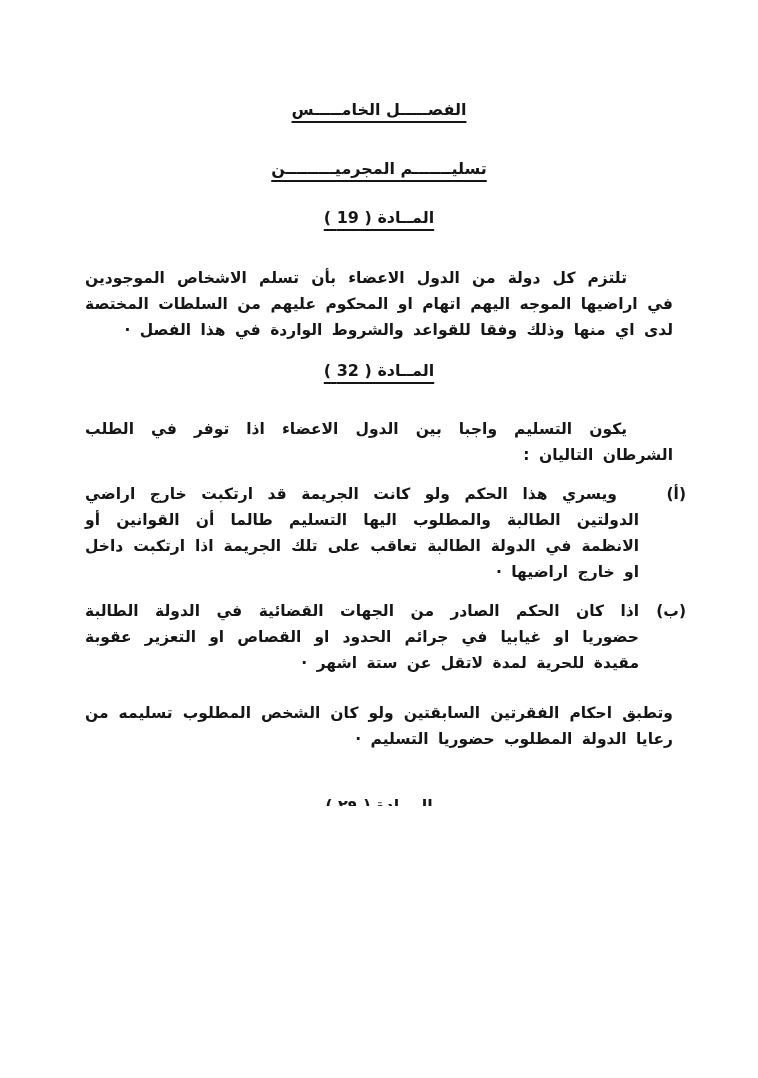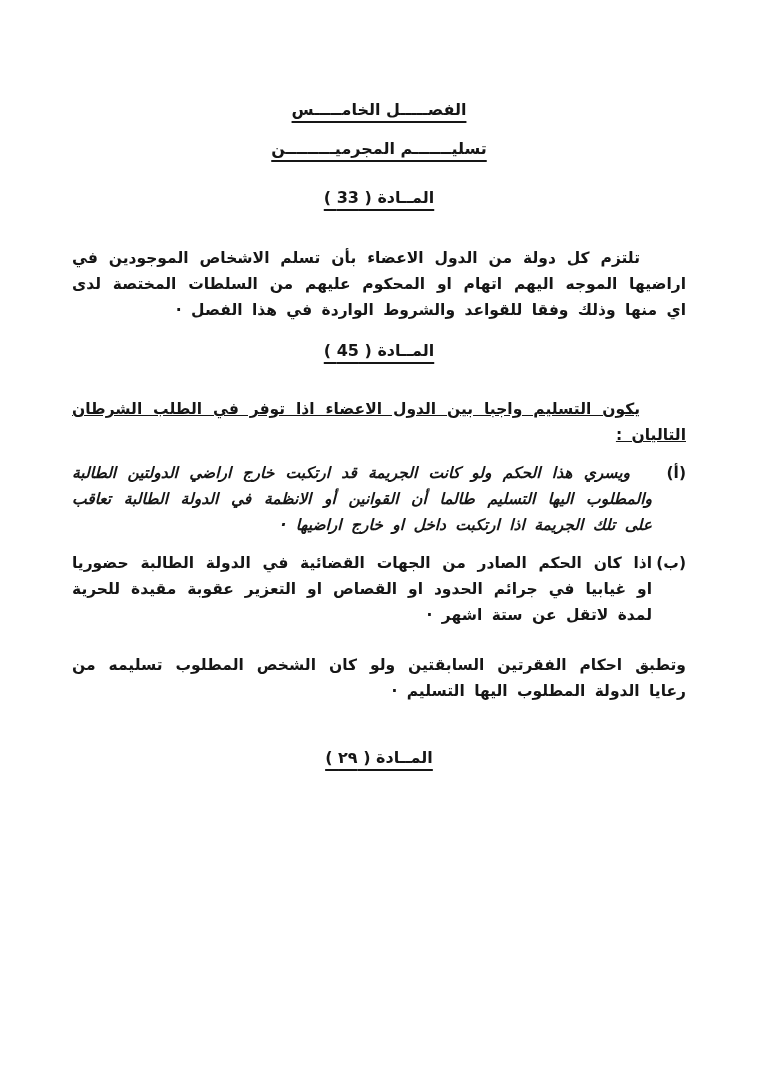--- a/index.html
+++ b/index.html
@@ -20,64 +20,64 @@
   .content {
     position: absolute;
     top: 0;
     right: 72px;
     left: 72px;
   }
   .hwrap {
     text-align: center;
   }
   .hwrap.chapter   { margin-top: 100px; }
-  .hwrap.section   { margin-top: 20px; }
+  .hwrap.section   { margin-top: 40px; }
   .hwrap.art27     { margin-top: 30px; }
   .hwrap.art28     { margin-top: 18px; }
   .hwrap.art29     { margin-top: 44px; }
   .heading {
     display: inline-block;
     font-size: 16px;
     font-weight: 700;
     letter-spacing: 0;
     text-decoration: underline;
     text-decoration-thickness: 1.5px;
     text-underline-offset: 6px;
     white-space: nowrap;
   }
   .para {
-    margin: 0;
+    margin: 13px;
     font-size: 15.5px;
     font-weight: 700;
     line-height: 26px;
     word-spacing: 4px;
     text-align: justify;
     text-align-last: right;
   }
   .indent  { text-indent: 46px; }
   .mt-p1   { margin-top: 38px; }
-  .mt-p2   { margin-top: 36px; text-decoration: underline; }
+  .mt-p2   { margin-top: 36px; }
   .mt-items{ margin-top: 12px; }
   .mt-cont { margin-top: 7px;  }
   .mt-itemb{ margin-top: 12px; }
   .mt-close{ margin-top: 24px; }
   .mt-p29  { margin-top: 34px; }
   .item {
     position: relative;
     padding-right: 34px;
   }
   .item .marker {
     position: absolute;
     right: 0;
     top: 0;
     font-size: 15.5px;
     font-weight: 700;
     line-height: 26px;
   }
-  .item .cont { text-indent: 22px; font-style: italic; }
+  .item .cont { text-indent: 22px; }
   .footer-rule {
     position: absolute;
     top: 967px;
     right: 68px;
     left: 68px;
     height: 2px;
     background: #1c1c1c;
   }
   .page-number {
     position: absolute;
@@ -97,42 +97,42 @@
 
     <div class="hwrap chapter">
       <span class="heading">الفصـــــل الخامـــــس</span>
     </div>
 
     <div class="hwrap section">
       <span class="heading">تسليـــــــم المجرميـــــــــن</span>
     </div>
 
     <div class="hwrap art27">
-      <span class="heading">المــادة ( 33 )</span>
+      <span class="heading">المــادة ( 19 )</span>
     </div>
 
     <p class="para indent mt-p1">تلتزم كل دولة من الدول الاعضاء بأن تسلم الاشخاص الموجودين في اراضيها الموجه اليهم اتهام او المحكوم عليهم من السلطات المختصة لدى اي منها وذلك وفقا للقواعد والشروط الواردة في هذا الفصل ·</p>
 
     <div class="hwrap art28">
-      <span class="heading">المــادة ( 45 )</span>
+      <span class="heading">المــادة ( 32 )</span>
     </div>
 
     <p class="para indent mt-p2">يكون التسليم واجبا بين الدول الاعضاء اذا توفر في الطلب الشرطان التاليان :</p>
 
     <div class="item mt-items">
       <span class="marker">(أ)</span>
       <p class="para cont mt-cont">ويسري هذا الحكم ولو كانت الجريمة قد ارتكبت خارج اراضي الدولتين الطالبة والمطلوب اليها التسليم طالما أن القوانين أو الانظمة في الدولة الطالبة تعاقب على تلك الجريمة اذا ارتكبت داخل او خارج اراضيها ·</p>
     </div>
 
     <div class="item mt-itemb">
       <span class="marker">(ب)</span>
       <p class="para">اذا كان الحكم الصادر من الجهات القضائية في الدولة الطالبة حضوريا او غيابيا في جرائم الحدود او القصاص او التعزير عقوبة مقيدة للحرية لمدة لاتقل عن ستة اشهر ·</p>
     </div>
 
-    <p class="para mt-close">وتطبق احكام الفقرتين السابقتين ولو كان الشخص المطلوب تسليمه من رعايا الدولة المطلوب اليها التسليم ·</p>
+    <p class="para mt-close">وتطبق احكام الفقرتين السابقتين ولو كان الشخص المطلوب تسليمه من رعايا الدولة المطلوب حضوريا التسليم ·</p>
 
     <div class="hwrap art29">
       <span class="heading">المــادة ( ٢٩ )</span>
     </div>
 
 
   </div>
 
   <div class="footer-rule"></div>
   <div class="page-number">٨</div>

